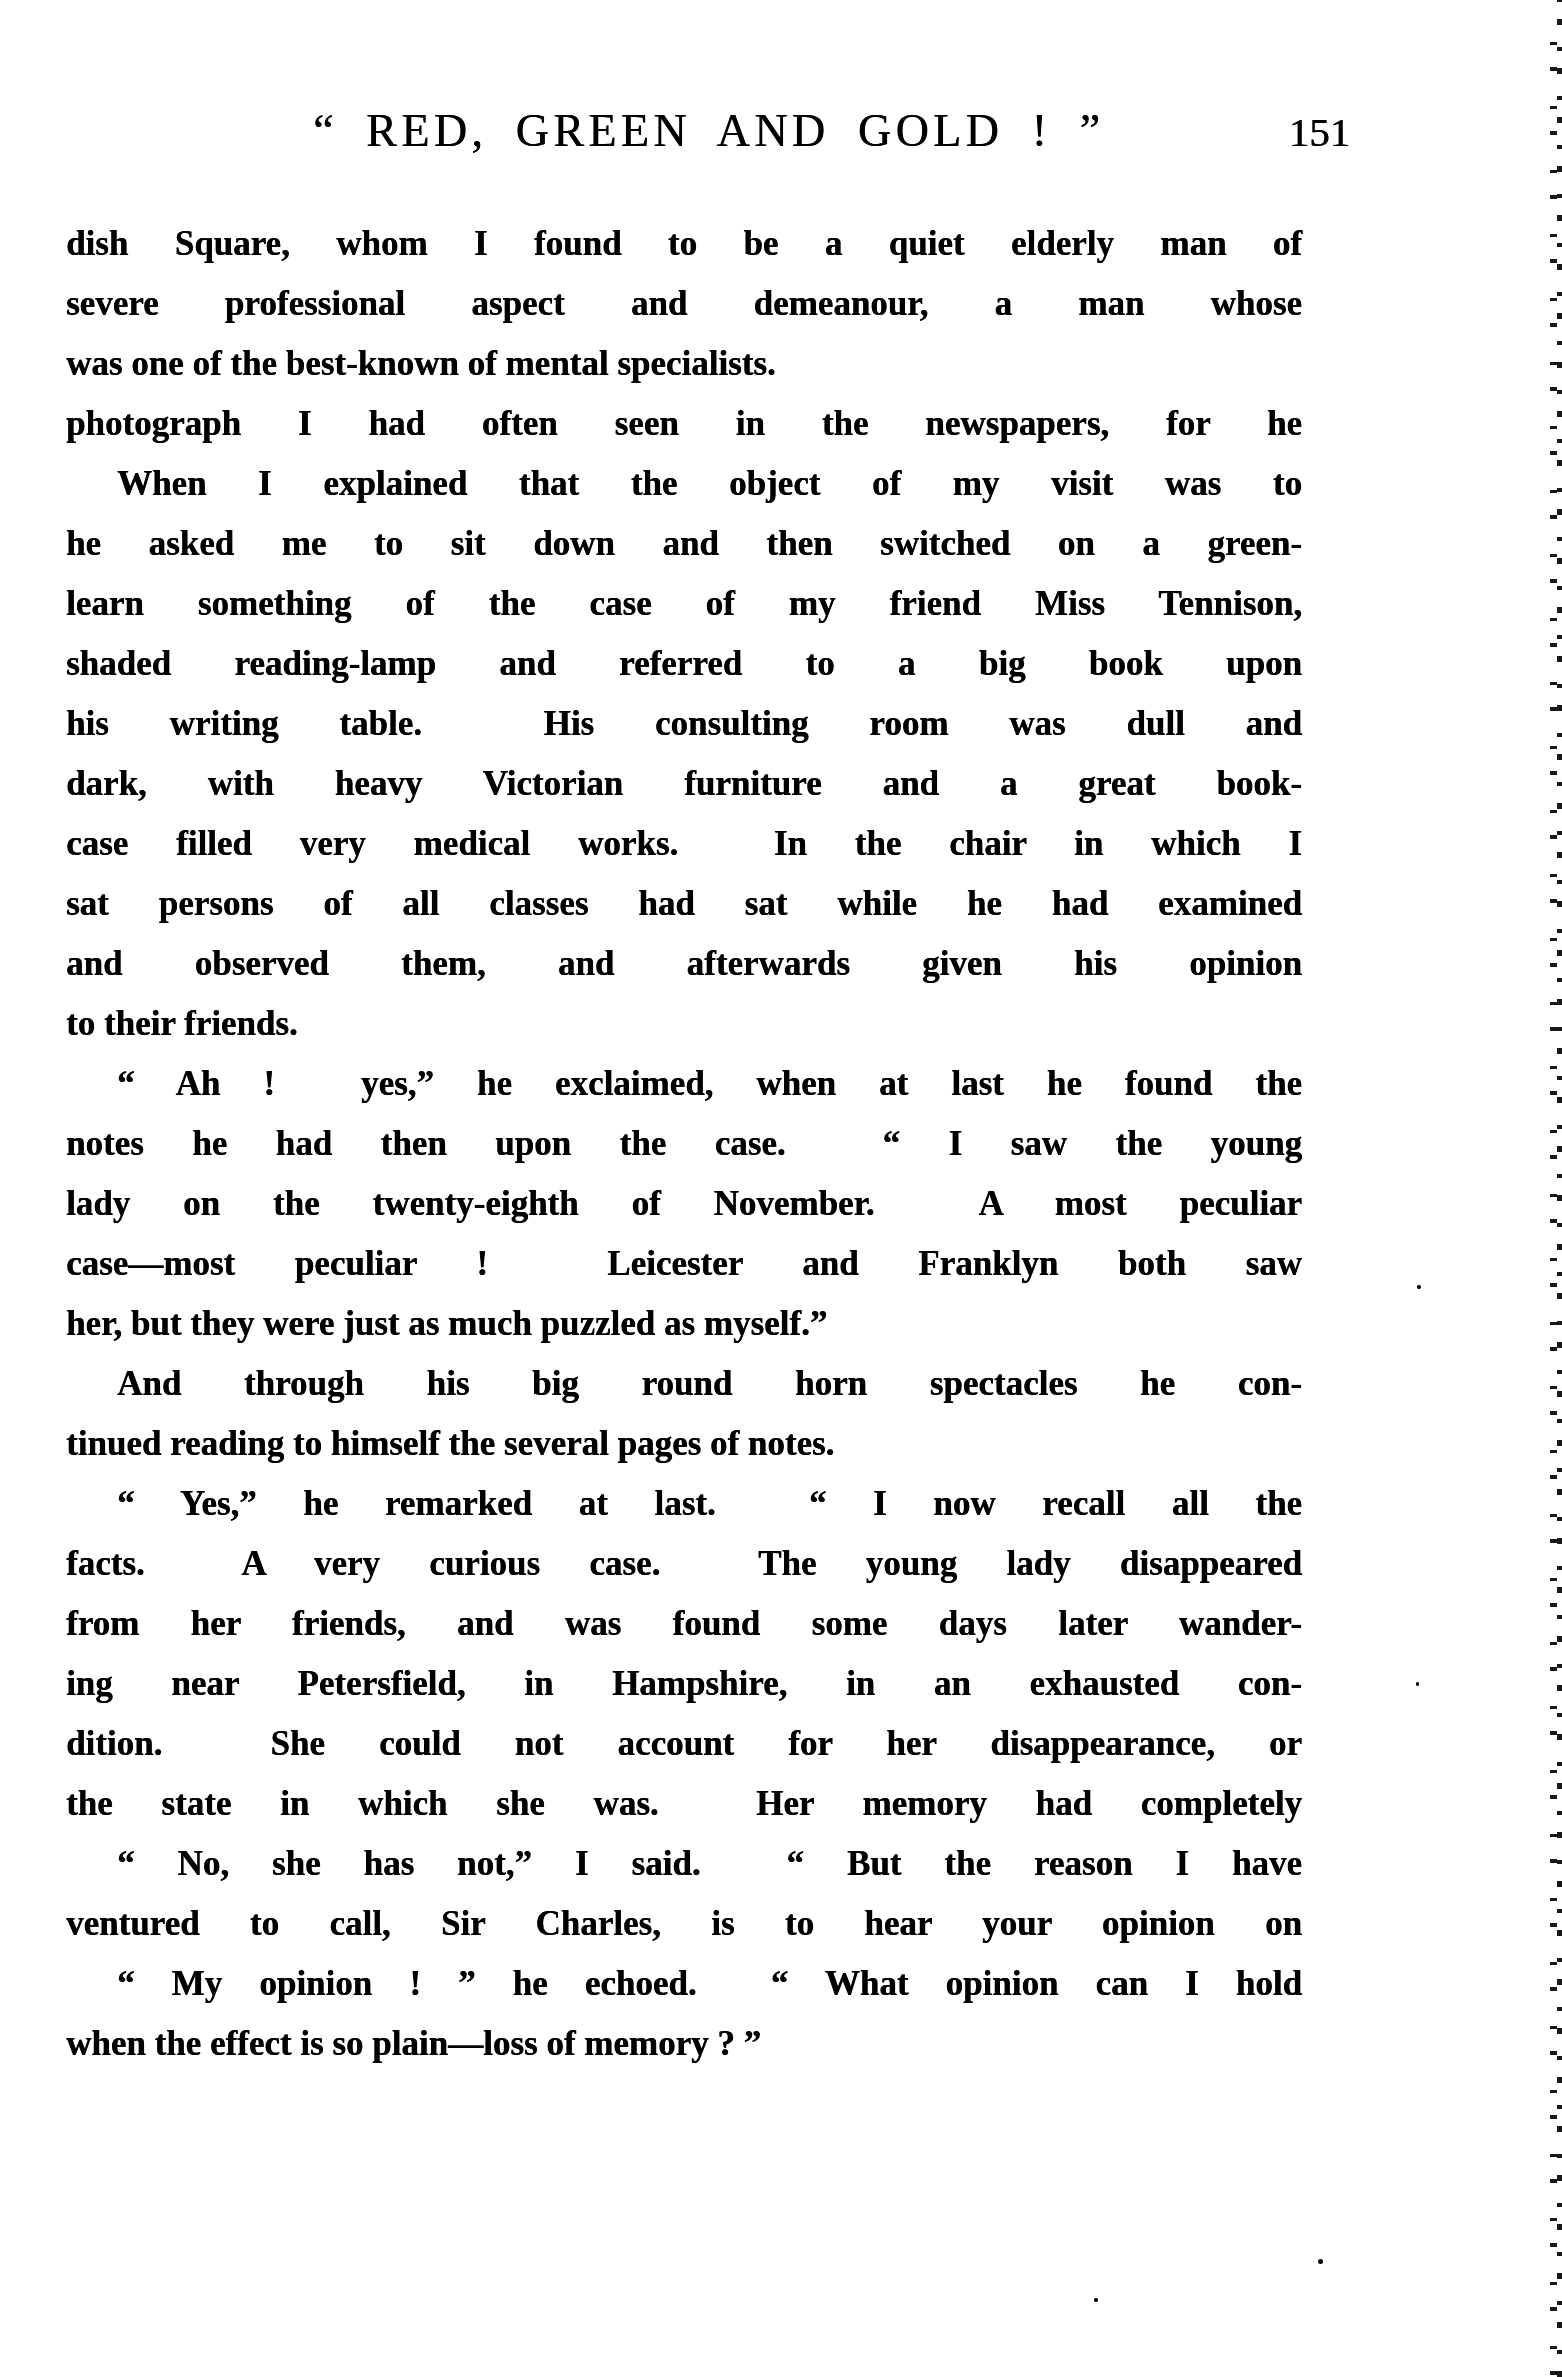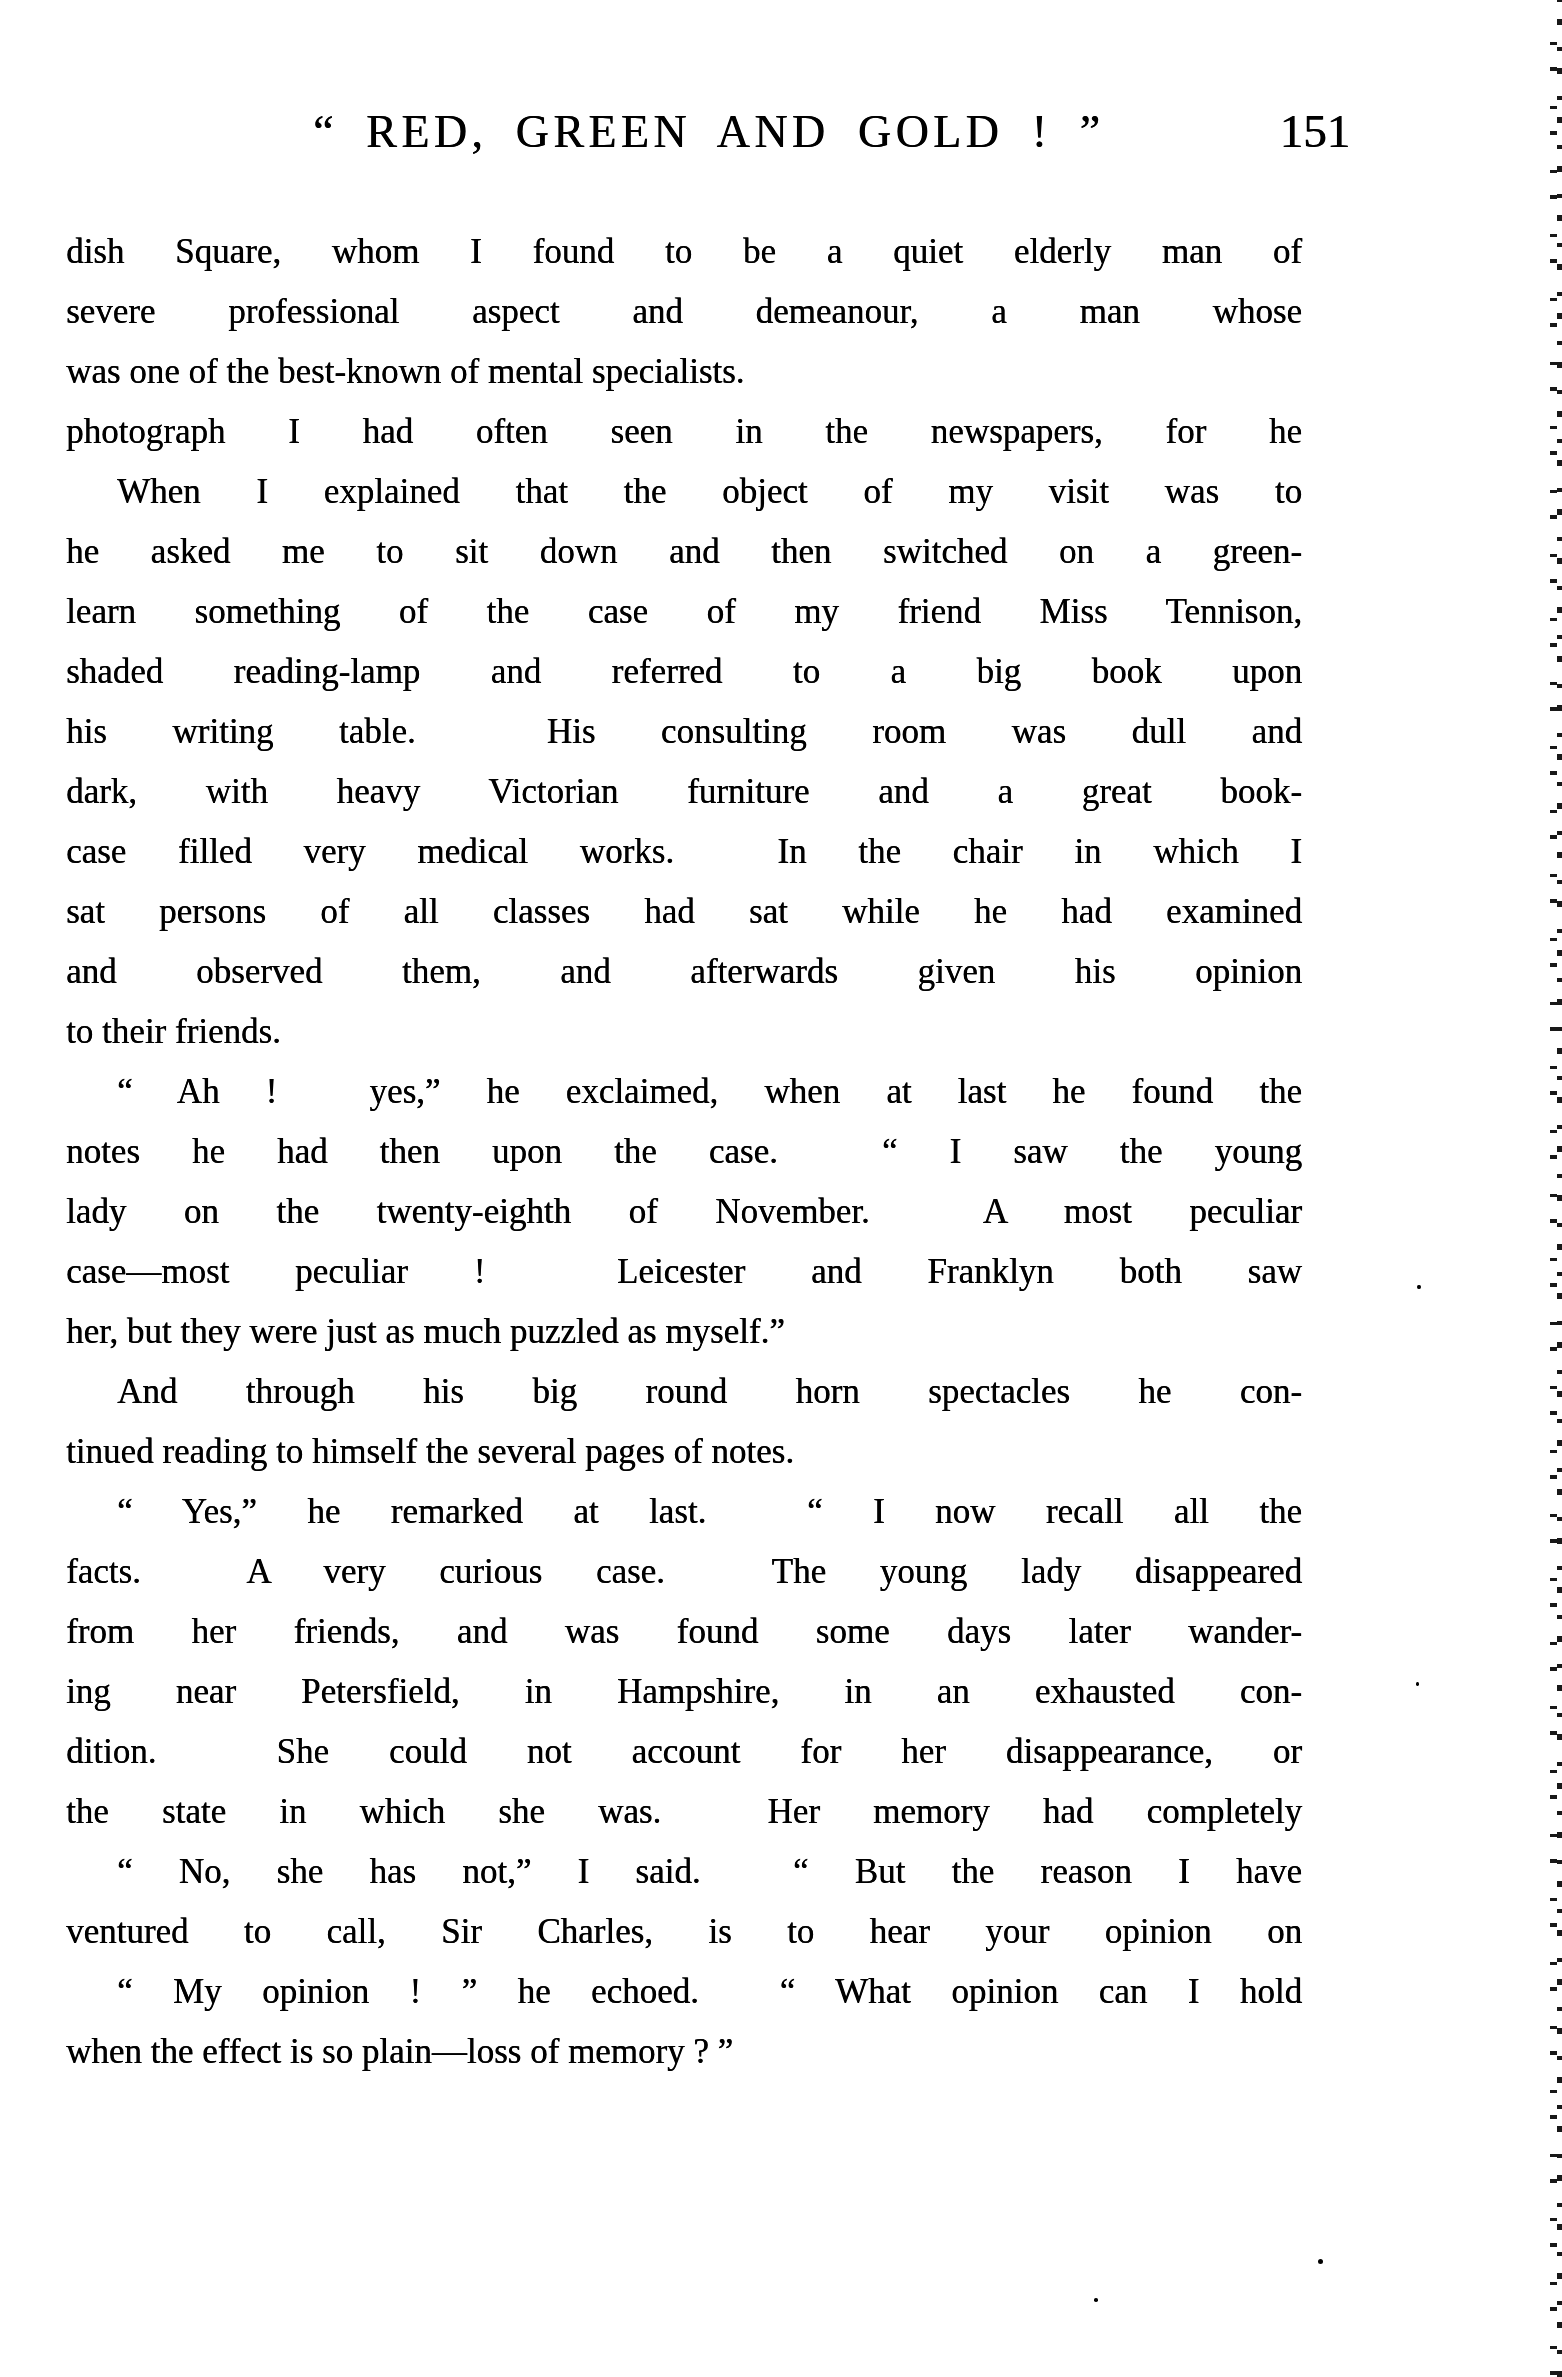--- a/index.html
+++ b/index.html
@@ -32,29 +32,30 @@
   .head-title {
     margin-left: 247px;
     font-size: 46px;
     letter-spacing: 4.4px;
     word-spacing: 12.4px;
     white-space: pre;
     text-shadow: 0.5px 0.4px 0 #000;
   }
   .page-num {
     margin-left: auto;
-    font-size: 47px;
+    font-size: 41px;
     text-shadow: 0.7px 0.4px 0 #000;
   }
   
   .body-text {
     position: absolute;
-    top: 222px;
+    top: 214px;
     left: 66px;
     width: 1236px;
+    font-weight: bold;
   }
   .line {
     font-size: 35px;
     line-height: 60px;
     text-align: justify;
     text-align-last: justify;
     white-space: pre-wrap;
     text-shadow: 0.4px 0.3px 0 #000;
   }
   .line.para-end {

